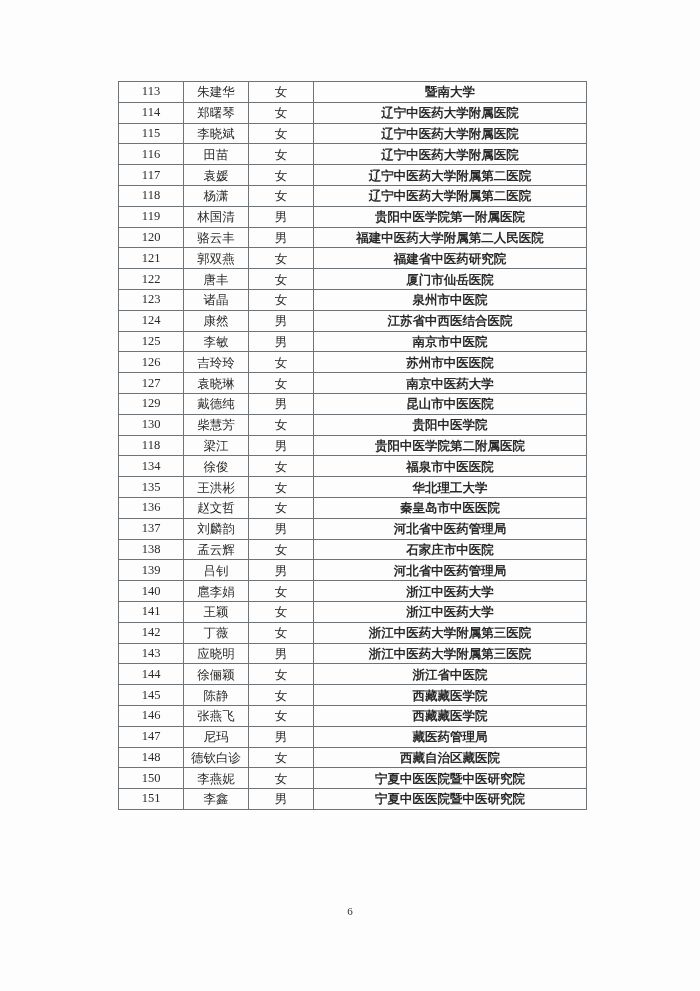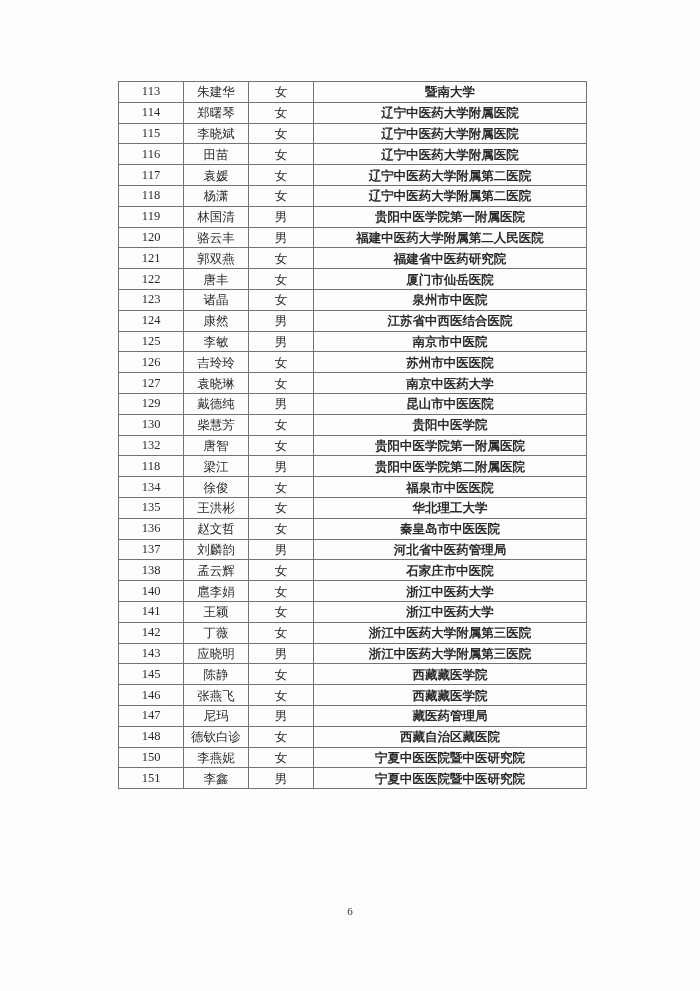--- a/index.html
+++ b/index.html
@@ -129,26 +129,20 @@
     <td class="c-gender">男</td>
     <td class="c-org">昆山市中医医院</td>
   </tr>
         <tr>
     <td class="c-no">130</td>
     <td class="c-name">柴慧芳</td>
     <td class="c-gender">女</td>
     <td class="c-org">贵阳中医学院</td>
   </tr>
         <tr>
-    <td class="c-no">132</td>
-    <td class="c-name">唐智</td>
-    <td class="c-gender">女</td>
-    <td class="c-org">贵阳中医学院第一附属医院</td>
-  </tr>
-        <tr>
     <td class="c-no">118</td>
     <td class="c-name">梁江</td>
     <td class="c-gender">男</td>
     <td class="c-org">贵阳中医学院第二附属医院</td>
   </tr>
         <tr>
     <td class="c-no">134</td>
     <td class="c-name">徐俊</td>
     <td class="c-gender">女</td>
     <td class="c-org">福泉市中医医院</td>
@@ -171,20 +165,26 @@
     <td class="c-gender">男</td>
     <td class="c-org">河北省中医药管理局</td>
   </tr>
         <tr>
     <td class="c-no">138</td>
     <td class="c-name">孟云辉</td>
     <td class="c-gender">女</td>
     <td class="c-org">石家庄市中医院</td>
   </tr>
         <tr>
+    <td class="c-no">139</td>
+    <td class="c-name">吕钊</td>
+    <td class="c-gender">男</td>
+    <td class="c-org">河北省中医药管理局</td>
+  </tr>
+        <tr>
     <td class="c-no">140</td>
     <td class="c-name">扈李娟</td>
     <td class="c-gender">女</td>
     <td class="c-org">浙江中医药大学</td>
   </tr>
         <tr>
     <td class="c-no">141</td>
     <td class="c-name">王颖</td>
     <td class="c-gender">女</td>
     <td class="c-org">浙江中医药大学</td>
@@ -193,20 +193,26 @@
     <td class="c-no">142</td>
     <td class="c-name">丁薇</td>
     <td class="c-gender">女</td>
     <td class="c-org">浙江中医药大学附属第三医院</td>
   </tr>
         <tr>
     <td class="c-no">143</td>
     <td class="c-name">应晓明</td>
     <td class="c-gender">男</td>
     <td class="c-org">浙江中医药大学附属第三医院</td>
+  </tr>
+        <tr>
+    <td class="c-no">144</td>
+    <td class="c-name">徐俪颖</td>
+    <td class="c-gender">女</td>
+    <td class="c-org">浙江省中医院</td>
   </tr>
         <tr>
     <td class="c-no">145</td>
     <td class="c-name">陈静</td>
     <td class="c-gender">女</td>
     <td class="c-org">西藏藏医学院</td>
   </tr>
         <tr>
     <td class="c-no">146</td>
     <td class="c-name">张燕飞</td>

